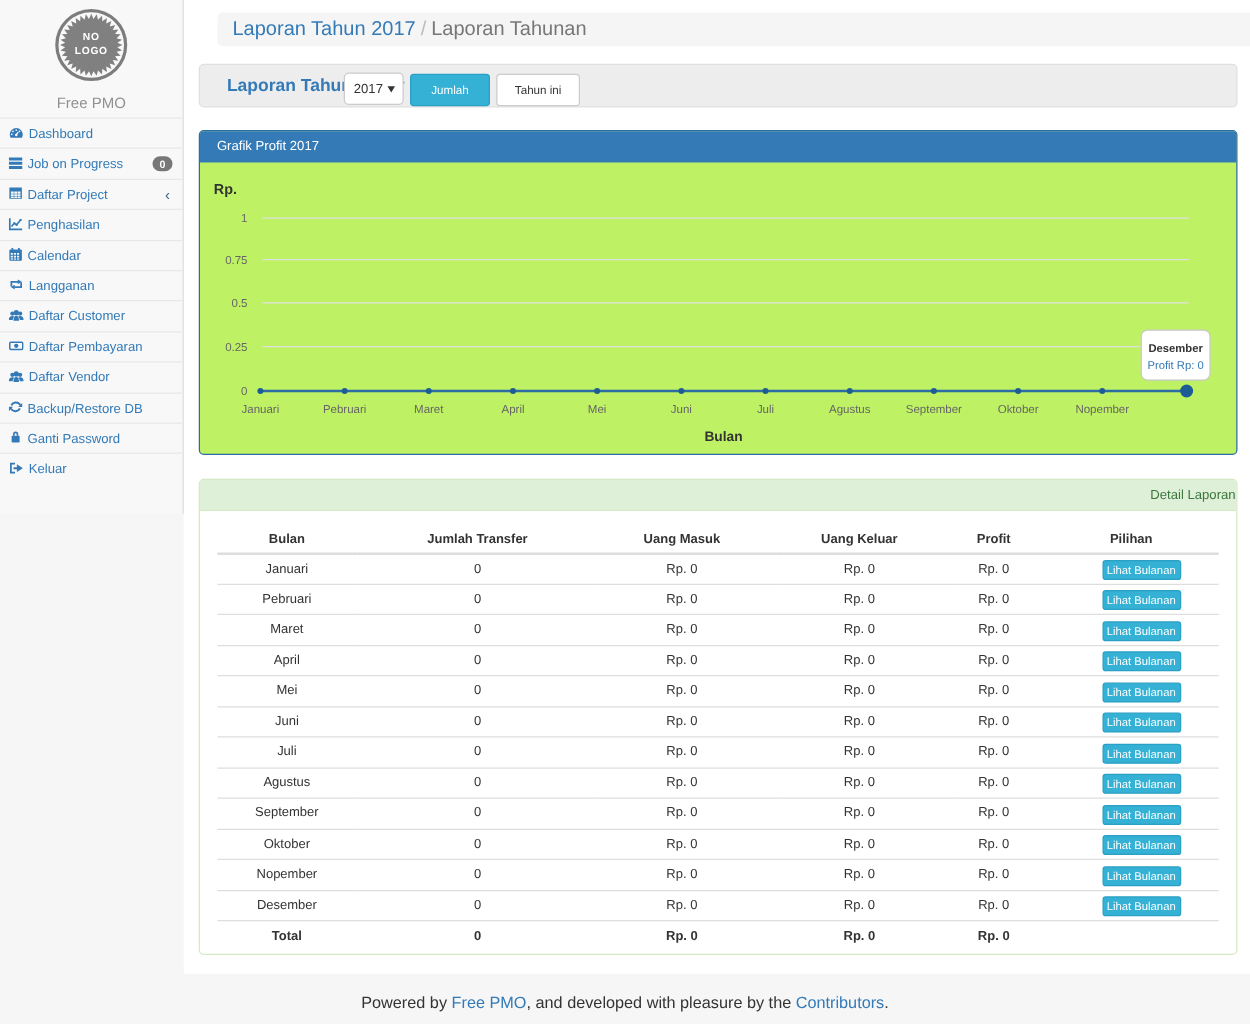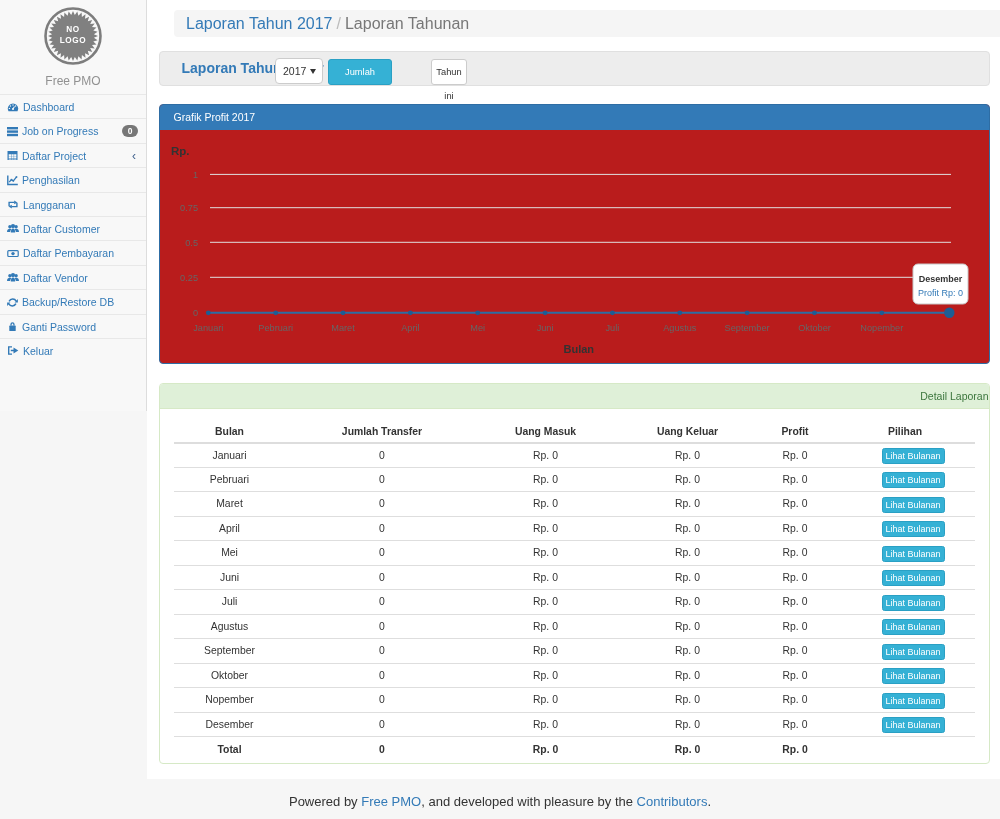--- a/index.html
+++ b/index.html
@@ -18,22 +18,22 @@
 .crumb a { color:#337ab7; }
 .crumb .sep { color:#bbb; padding:0 4px; }
 .formbar { position:absolute; left:11.5px; top:51px; width:831px; height:35px; background:#ededed; border:1px solid #e0e0e0; border-radius:4px; font-size:10.5px; }
 .formbar .lbl { position:absolute; left:22px; top:0; line-height:33px; font-weight:bold; color:#337ab7; font-size:14px; }
 .formbar .sel { position:absolute; left:115.5px; top:6px; width:48px; height:26px; line-height:24px; border:1px solid #ccc; border-radius:4px; background:#fff; color:#333; padding-left:7px; }
 .formbar .sel:after { content:""; position:absolute; right:6px; top:10px; border-left:3.5px solid transparent; border-right:3.5px solid transparent; border-top:5px solid #333; }
 .btn { display:inline-block; font-size:9.3px; border-radius:3px; text-align:center; }
 .btn-info { background:#35b1d5; border:1px solid #2aa0c4; color:#fff; }
 .btn-default { background:#fff; border:1px solid #ccc; color:#333; }
 .formbar .b1 { position:absolute; left:168.5px; top:7px; width:64px; height:26px; line-height:24px; }
-.formbar .b2 { position:absolute; left:237.5px; top:7px; width:36px; height:26px; line-height:24px;margin-left:34px; }
-.panelA { position:absolute; left:11.5px; top:104px; width:831px; height:260px; background:#b91c1c; border:1px solid #2e6da4; border-radius:4px; }
+.formbar .b2 { position:absolute; left:237.5px; top:7px; width:67px; height:26px; line-height:24px; }
+.panelA { position:absolute; left:11.5px; top:104px; width:831px; height:260px; background:#bef264; border:1px solid #2e6da4; border-radius:4px; }
 .panelA .hd { height:25px; background:#337ab7; border-radius:3px 3px 0 0; color:#fff; font-size:10.5px; line-height:25px; padding-left:14px; }
 .panelB { position:absolute; left:11.5px; top:383px; width:831px; height:381px; background:#fff; border:1px solid #d6e9c6; border-radius:4px; }
 .panelB .hd { height:25px; background:#dff0d8; border-bottom:1px solid #d6e9c6; border-radius:3px 3px 0 0; color:#3c763d; font-size:10.5px; line-height:25px; padding-left:13px;text-align:right; }
 table.rep { border-collapse:collapse; table-layout:fixed; width:801px; margin:12.5px 14px 0 14px; font-size:10.4px; color:#333; }
 table.rep th { font-weight:bold; height:21px; border-bottom:2px solid #ddd; padding:0; }
 table.rep td { height:24.5px; border-bottom:1px solid #dedede; padding:0; }
 table.rep tr.total td { border-bottom:none; font-weight:bold; height:25px; }
 .tc { text-align:center; } .tr { text-align:center; padding-right:8px !important; }
 .btn-sm { width:63px; height:16px; line-height:14.5px; font-size:9px; position:relative; top:1px; left:-2px; border-radius:2.5px;margin-left:20px; }
 .footer { position:absolute; left:0; top:779px; width:1000px; height:40px; text-align:center; font-size:13px; color:#333; padding-top:15px; }
@@ -264,20 +264,36 @@
     <div class="mi"><svg width="11" height="11" viewBox="0 0 11 11" fill="#337ab7">
           <path d="M0.5 1h10v9h-10zM1.7 4.2h2.3v1.7H1.7zM4.4 4.2h2.3v1.7H4.4zM7.1 4.2h2.3v1.7H7.1zM1.7 6.3h2.3v1.7H1.7zM4.4 6.3h2.3v1.7H4.4zM7.1 6.3h2.3v1.7H7.1zM1.7 8.4h2.3v1.0H1.7zM4.4 8.4h2.3v1.0H4.4zM7.1 8.4h2.3v1.0H7.1z" fill-rule="evenodd"></path>
         </svg>Daftar Project<span class="chev">‹</span></div>
     <div class="mi"><svg width="11" height="11" viewBox="0 0 11 11">
           <path d="M0.8 0.5v9h10" stroke="#337ab7" stroke-width="1.4" fill="none"></path>
           <path d="M2.2 7.2 4.4 4.6 6.3 5.8 9.6 1.8" stroke="#337ab7" stroke-width="1.3" fill="none"></path>
           <rect x="3.7" y="3.9" width="1.5" height="1.5" fill="#337ab7"></rect>
           <rect x="5.6" y="5.1" width="1.5" height="1.5" fill="#337ab7"></rect>
           <rect x="8.7" y="1.2" width="1.6" height="1.6" fill="#337ab7"></rect>
         </svg>Penghasilan</div>
+    <div class="mi"><svg width="11" height="11" viewBox="0 0 11 11" fill="#337ab7">
+          <rect x="0.5" y="1.6" width="10" height="8.9" rx="0.8"></rect>
+          <rect x="2.2" y="0.3" width="1.4" height="2.6"></rect>
+          <rect x="7.4" y="0.3" width="1.4" height="2.6"></rect>
+          <g fill="#f8f8f8">
+            <rect x="1.6" y="4.4" width="1.7" height="1.4"></rect>
+            <rect x="4.1" y="4.4" width="1.7" height="1.4"></rect>
+            <rect x="6.6" y="4.4" width="1.7" height="1.4"></rect>
+            <rect x="1.6" y="6.6" width="1.7" height="1.4"></rect>
+            <rect x="4.1" y="6.6" width="1.7" height="1.4"></rect>
+            <rect x="6.6" y="6.6" width="1.7" height="1.4"></rect>
+            <rect x="1.6" y="8.7" width="1.7" height="1.0"></rect>
+            <rect x="4.1" y="8.7" width="1.7" height="1.0"></rect>
+            <rect x="6.6" y="8.7" width="1.7" height="1.0"></rect>
+          </g>
+        </svg>Calendar</div>
     <div class="mi"><svg width="12" height="11" viewBox="0 0 12 11">
           <path d="M2.1 7.2 V3.4 H7.4" stroke="#337ab7" stroke-width="1.4" fill="none"></path>
           <polygon points="7.2,1.5 10.4,3.4 7.2,5.3" fill="#337ab7"></polygon>
           <path d="M9.9 3.8 V7.6 H4.6" stroke="#337ab7" stroke-width="1.4" fill="none"></path>
           <polygon points="4.8,5.7 1.6,7.6 4.8,9.5" fill="#337ab7"></polygon>
         </svg>Langganan</div>
     <div class="mi"><svg width="12" height="11" viewBox="0 0 12 11" fill="#337ab7">
           <circle cx="2.9" cy="3.8" r="1.7"></circle>
           <circle cx="9.1" cy="3.8" r="1.7"></circle>
           <circle cx="6" cy="3.1" r="2.1"></circle>

